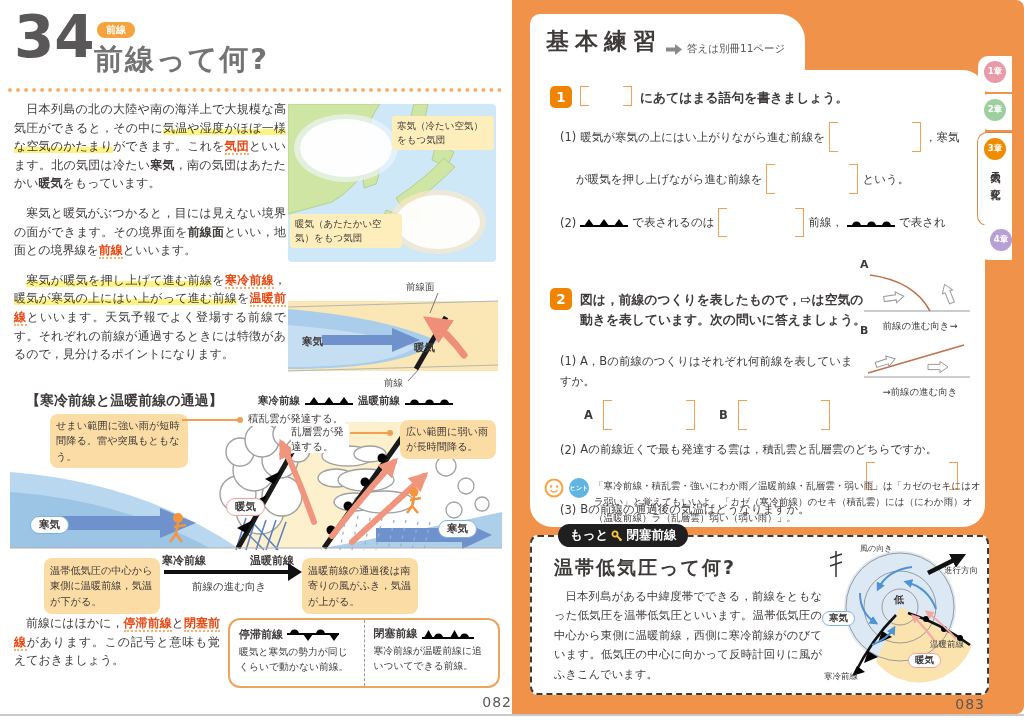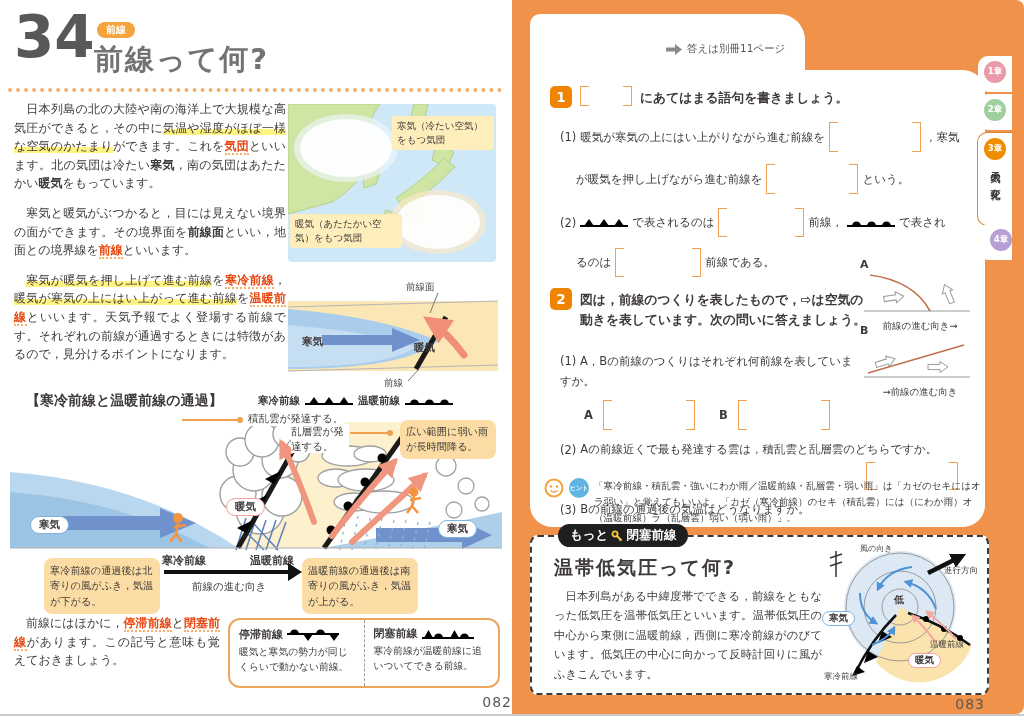--- a/index.html
+++ b/index.html
@@ -261,33 +261,34 @@
         <circle cx="404" cy="82" r="4.5" stroke="none"></circle>
           <line x1="404" y1="86" x2="402" y2="96"></line>
           <line x1="402" y1="96" x2="397" y2="103"></line>
           <line x1="402" y1="96" x2="408" y2="103"></line>
           <line x1="400" y1="90" x2="411" y2="88"></line>
       </g>
       <line x1="0" y1="138" x2="492" y2="138" stroke="#b0b0b0"></line>
     </svg>
   </div>
 
+  <div class="bubble" style="left:50px;top:414px;width:126px;">せまい範囲に強い雨が短時間降る。雷や突風もともなう。</div>
   <div class="connector" style="left:182px;top:419px;width:58px;"></div>
   <div class="abs" style="left:246px;top:412px;font-size:10.5px;background:#fff;padding:0 2px;">積乱雲が発達する。</div>
   <div class="abs" style="left:291px;top:424px;width:58px;font-size:10.5px;background:#fff;line-height:1.4;">乱層雲が発達する。</div>
   <div class="connector" style="left:350px;top:432px;width:40px;"></div>
   <div class="bubble" style="left:400px;top:420px;width:84px;">広い範囲に弱い雨が長時間降る。</div>
   <div class="pill cold" style="left:30px;top:516px;">寒気</div>
   <div class="pill warm" style="left:226px;top:498px;">暖気</div>
   <div class="pill cold" style="left:438px;top:520px;">寒気</div>
   <div class="front-label" style="left:162px;top:553px;">寒冷前線</div>
   <div class="front-label" style="left:250px;top:553px;">温暖前線</div>
   <div class="dir-arrow"></div>
   <div class="dir-text">前線の進む向き</div>
-  <div class="caption-box" style="left:44px;top:558px;">寒冷前線の通過後は北寄りの風がふき，気温が下がる。</div>
+  <div class="caption-box" style="left:44px;top:558px;">温帯低気圧の中心から東側に温暖前線，気温が下がる。</div>
   <div class="caption-box" style="left:302px;top:558px;">温暖前線の通過後は南寄りの風がふき，気温が上がる。</div>
 
   <p class="jp abs" style="left:14px;top:614px;width:206px;"><span>　前線にはほかに，</span><span class="red">停滞前線</span><span>と</span><span class="red">閉塞前線</span><span>があります。この記号と意味も覚えておきましょう。</span></p>
 
   <div id="types-box">
     <div class="type-half">
       <div class="type-title">
         <span>停滞前線</span>
         <svg class="fsym" width="52" height="16" viewBox="0 0 52 16">
             <line x1="0" y1="8" x2="52" y2="8" stroke="#000" stroke-width="1.8"></line>
@@ -313,20 +314,21 @@
       <div class="type-desc">寒冷前線が温暖前線に追いついてできる前線。</div>
     </div>
   </div>
 
   <div class="page-num">082</div>
 </div>
 
 <div id="right-page">
 
   <div id="rp-header">
+    <div class="rp-title">基本練習</div>
     <div class="answer-note">
       <svg width="16" height="11" viewBox="0 0 16 11">
           <polygon points="0,3.5 9,3.5 9,0 16,5.5 9,11 9,7.5 0,7.5" fill="#8a8a8a"></polygon>
         </svg>
       <span>答えは別冊11ページ</span>
     </div>
   </div>
 
   <div id="rp-card">
     
@@ -357,25 +359,20 @@
       <span>で表されるのは</span>
       <span class="blank bl-md"></span>
       <span>前線，</span>
       <svg class="fsym" width="48" height="10" viewBox="0 0 48 10">
           <line x1="0" y1="8" x2="48" y2="8" stroke="#000" stroke-width="2"></line>
           <path d="M5,8 a4.5,4.5 0 0 1 9,0 Z"></path>
           <path d="M20,8 a4.5,4.5 0 0 1 9,0 Z"></path>
           <path d="M35,8 a4.5,4.5 0 0 1 9,0 Z"></path>
         </svg>
       <span>で表され</span>
-    </div>
-    <div class="qline" style="left:46px;top:178px;">
-      <span>るのは</span>
-      <span class="blank bl-md"></span>
-      <span>前線である。</span>
     </div>
 
     
     <div class="qrow" style="left:20px;top:218px;">
       <span class="qnum">2</span>
       <span class="qprompt" style="width:296px;">図は，前線のつくりを表したもので，⇨は空気の動きを表しています。次の問いに答えましょう。</span>
     </div>
     <div class="qline" style="left:30px;top:282px;width:296px;white-space:normal;display:block;line-height:1.7;">
       <span>(1)</span>
       <span>A，Bの前線のつくりはそれぞれ何前線を表していますか。</span>

